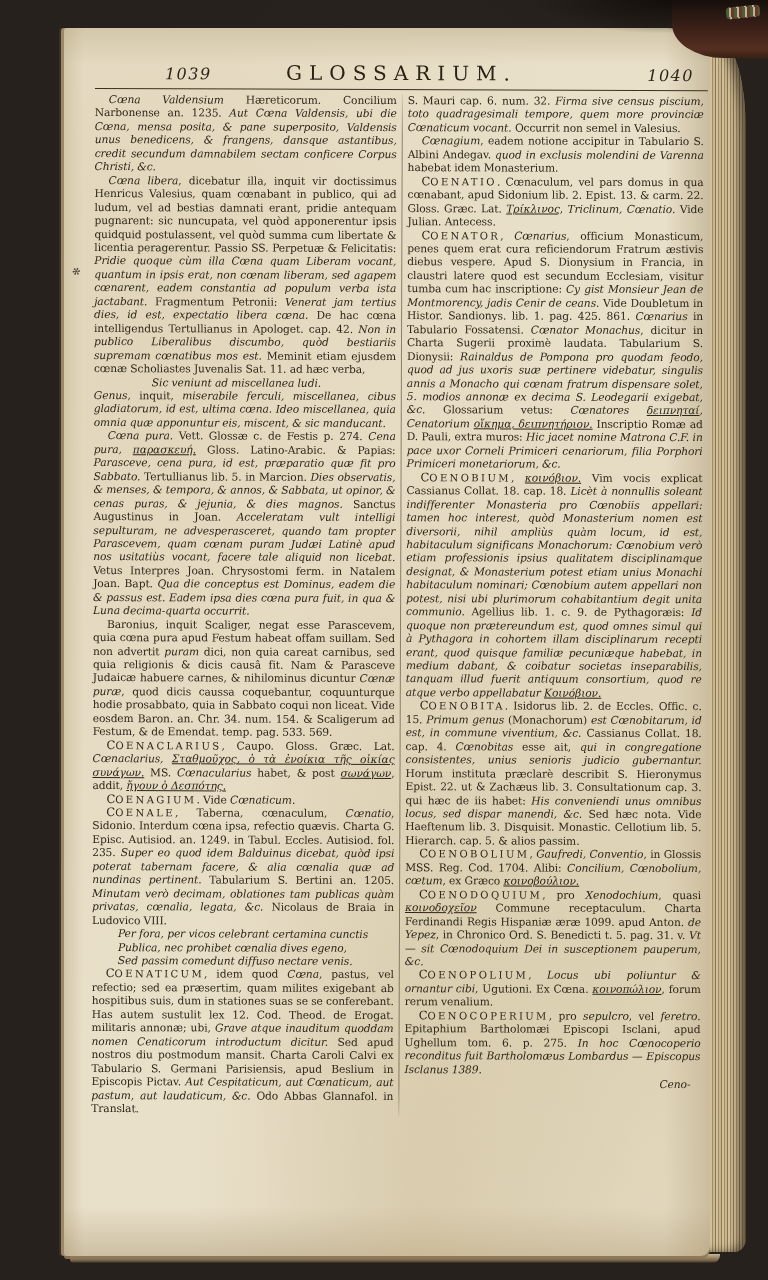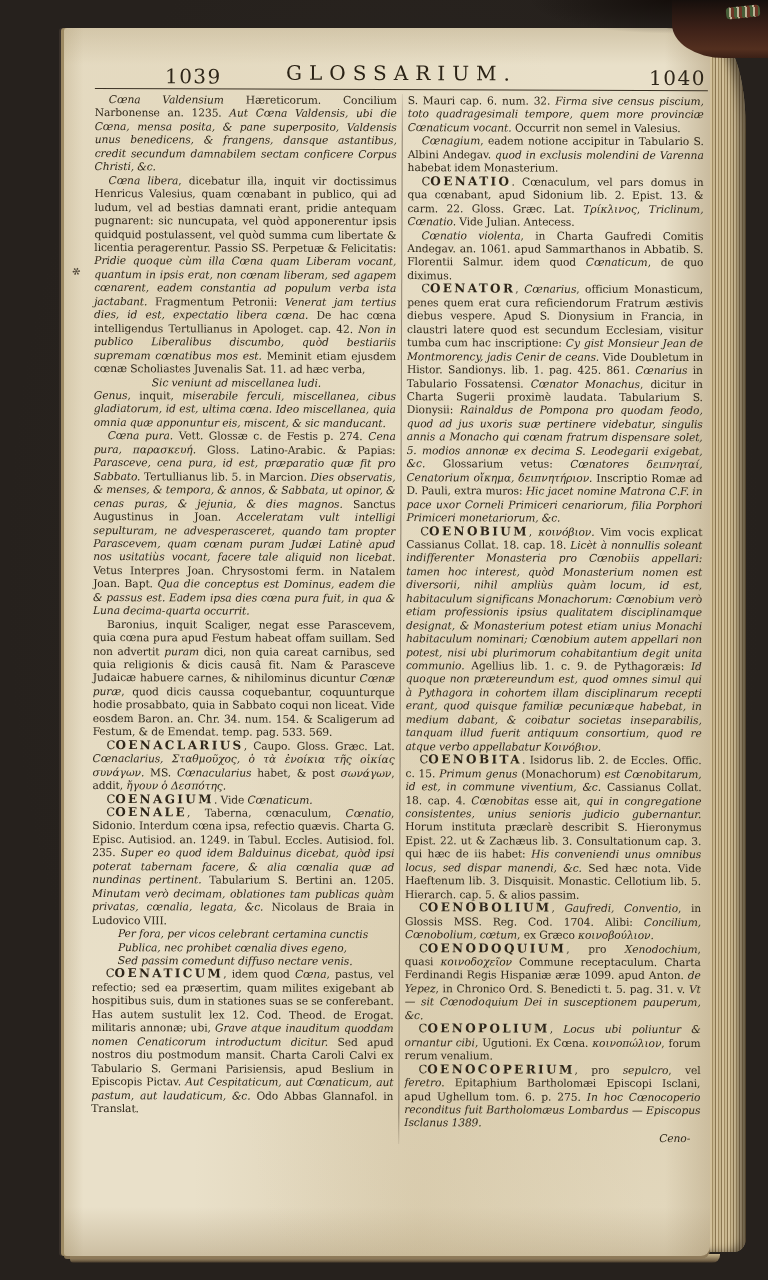--- a/index.html
+++ b/index.html
@@ -34,36 +34,36 @@
     border-bottom-left-radius:52px 34px;}
   .headband-stitch{position:absolute;right:8px;top:6px;width:34px;height:12px;opacity:.85;
     background:repeating-linear-gradient(90deg,#4c6b3f 0 3px,#d8cfae 3px 5px,#7a3c2a 5px 8px);
     border-radius:4px;transform:rotate(-6deg);}
   .corner-shadow{position:absolute;right:60px;top:0;width:180px;height:34px;
     background:radial-gradient(ellipse at 80% 0%, rgba(18,12,9,.9), transparent 70%);}
   
   .page-inner{position:absolute;left:31px;top:32px;width:613px;
     transform:rotate(0.2deg);transform-origin:0 0;color:#2e2619;}
   .running-head{position:relative;height:26px;}
-  .pagenum{font-size:20px;letter-spacing:1.5px;position:absolute;top:4px;}
+  .pagenum{font-size:16px;letter-spacing:1.5px;position:absolute;top:4px;font-style:italic;}
   .pagenum.pn-left{left:70px;}
-  .pagenum.pn-right{right:2px;text-align:right;}
+  .pagenum.pn-right{right:14px;text-align:right;}
   .head-title{position:absolute;left:0;right:0;text-align:center;top:0;
     font-size:20px;letter-spacing:7px;word-spacing:2px;color:#2b2316;}
   .head-rule{border-top:1.3px solid #3a3124;margin-top:2px;}
   .text-block{display:flex;margin-top:4px;}
   .col{font-size:10.7px;line-height:13.45px;text-align:justify;letter-spacing:-0.1px;}
   .col-left{width:302px;}
   .col-right{width:296px;}
   .col-rule{width:1px;background:linear-gradient(180deg,rgba(62,50,36,.1),rgba(62,50,36,.55) 4%,rgba(62,50,36,.55) 97%,rgba(62,50,36,.1));margin:0 5px;}
   .col p{margin:0;text-indent:14px;}
   .col p.noindent{text-indent:0;}
   .run-i{font-style:italic;}
-  .run-g{font-style:italic;}
-  .run-h{text-transform:uppercase;font-size:12px;letter-spacing:2.4px;font-weight:bold;}
+  .run-g{font-style:italic;text-decoration:underline;}
+  .run-h{text-transform:uppercase;font-size:10px;letter-spacing:2.4px;}
   .run-H{font-size:11.6px;}
   .verse{font-style:italic;}
   .verse-line{white-space:nowrap;overflow:hidden;}
   .catchword{text-align:right;font-style:italic;padding-right:10px;margin-top:1px;}
   .ink-mark{position:absolute;left:8px;top:238px;font-size:10px;color:#3a3126;
     transform:rotate(24deg);opacity:.85;}
 </style>
 </head>
 <body>
 
@@ -98,21 +98,20 @@
               <div class="verse-line" style="padding-left: 26px;">Publica, nec prohibet cœnalia dives egeno,</div>
               <div class="verse-line" style="padding-left: 26px;">Sed passim comedunt diffuso nectare venis.</div>
             </div>
             <p><span class="run-H">C</span><span class="run-h">oenaticum</span><span class="run-r">, idem quod </span><span class="run-i">Cœna</span><span class="run-r">, pastus, vel refectio; sed ea præsertim, quam milites exigebant ab hospitibus suis, dum in stationes suas se se conferebant. Has autem sustulit lex 12. Cod. Theod. de Erogat. militaris annonæ; ubi, </span><span class="run-i">Grave atque inauditum quoddam nomen Cenaticorum introductum dicitur.</span><span class="run-r">  Sed apud nostros diu postmodum mansit.  Charta Caroli Calvi ex Tabulario S. Germani Parisiensis, apud Beslium in Episcopis Pictav. </span><span class="run-i">Aut Cespitaticum, aut Cœnaticum, aut pastum, aut laudaticum, &amp;c.</span><span class="run-r">  Odo Abbas Glannafol. in Translat.</span></p>
           </div>
         <div class="col-rule"></div>
         <div class="col col-right" id="col-right">
           <p class="noindent"><span class="run-r">S. Mauri cap. 6. num. 32.   </span><span class="run-i">Firma sive census piscium, toto quadragesimali tempore, quem more provinciæ Cœnaticum vocant.</span><span class="run-r">  Occurrit non semel in Valesius.</span></p>
             <p><span class="run-i">Cœnagium</span><span class="run-r">, eadem notione accipitur in Tabulario S. Albini Andegav. </span><span class="run-i">quod in exclusis molendini de Varenna</span><span class="run-r"> habebat idem Monasterium.</span></p>
             <p><span class="run-H">C</span><span class="run-h">oenatio</span><span class="run-r">.  Cœnaculum, vel pars domus in qua cœnabant, apud Sidonium lib. 2. Epist. 13. &amp; carm. 22. Gloss. Græc. Lat. </span><span class="run-g">Τρίκλινος</span><span class="run-r">, </span><span class="run-i">Triclinum, Cœnatio.</span><span class="run-r">  Vide Julian. Antecess.</span></p>
-            <p><span class="run-i">Cœnatio violenta</span><span class="run-r">, in Charta Gaufredi Comitis Andegav. an. 1061. apud Sammarthanos in Abbatib. S. Florentii Salmur. idem quod </span><span class="run-i">Cœnaticum</span><span class="run-r">, de quo diximus.</span></p>
             <p><span class="run-H">C</span><span class="run-h">oenator</span><span class="run-r">, </span><span class="run-i">Cœnarius</span><span class="run-r">, officium Monasticum, penes quem erat cura reficiendorum Fratrum æstivis diebus vespere.  Apud S. Dionysium in Francia, in claustri latere quod est secundum Ecclesiam, visitur tumba cum hac inscriptione: </span><span class="run-i">Cy gist Monsieur Jean de Montmorency, jadis Cenir de ceans.</span><span class="run-r">  Vide Doubletum in Histor. Sandionys. lib. 1. pag. 425. 861. </span><span class="run-i">Cœnarius</span><span class="run-r"> in Tabulario Fossatensi. </span><span class="run-i">Cœnator Monachus</span><span class="run-r">, dicitur in Charta Sugerii proximè laudata.  Tabularium S. Dionysii: </span><span class="run-i">Rainaldus de Pompona pro quodam feodo, quod ad jus uxoris suæ pertinere videbatur, singulis annis a Monacho qui cœnam fratrum dispensare solet, 5. modios annonæ ex decima S. Leodegarii exigebat, &amp;c.</span><span class="run-r">   Glossarium vetus: </span><span class="run-i">Cœnatores </span><span class="run-g">δειπνηταί</span><span class="run-i">, Cenatorium </span><span class="run-g">οἴκημα, δειπνητήριον.</span><span class="run-r">  Inscriptio Romæ ad D. Pauli, extra muros: </span><span class="run-i">Hic jacet nomine Matrona C.F. in pace uxor Corneli Primiceri cenariorum, filia Porphori Primiceri monetariorum, &amp;c.</span></p>
             <p><span class="run-H">C</span><span class="run-h">oenobium</span><span class="run-r">, </span><span class="run-g">κοινόβιον.</span><span class="run-r">  Vim vocis explicat Cassianus Collat. 18. cap. 18.  </span><span class="run-i">Licèt à nonnullis soleant indifferenter Monasteria pro Cœnobiis appellari: tamen hoc interest, quòd Monasterium nomen est diversorii, nihil ampliùs quàm locum, id est, habitaculum significans Monachorum: Cœnobium verò etiam professionis ipsius qualitatem disciplinamque designat, &amp; Monasterium potest etiam unius Monachi habitaculum nominari; Cœnobium autem appellari non potest, nisi ubi plurimorum cohabitantium degit unita communio.</span><span class="run-r">  Agellius lib. 1. c. 9. de Pythagoræis: </span><span class="run-i">Id quoque non prætereundum est, quod omnes simul qui à Pythagora in cohortem illam disciplinarum recepti erant, quod quisque familiæ pecuniæque habebat, in medium dabant, &amp; coibatur societas inseparabilis, tanquam illud fuerit antiquum consortium, quod re atque verbo appellabatur </span><span class="run-g">Κοινόβιον.</span></p>
             <p><span class="run-H">C</span><span class="run-h">oenobita</span><span class="run-r">.  Isidorus lib. 2. de Eccles. Offic. c. 15.  </span><span class="run-i">Primum genus</span><span class="run-r"> (Monachorum) </span><span class="run-i">est Cœnobitarum, id est, in commune viventium, &amp;c.</span><span class="run-r">  Cassianus Collat. 18. cap. 4. </span><span class="run-i">Cœnobitas</span><span class="run-r"> esse ait, </span><span class="run-i">qui in congregatione consistentes, unius senioris judicio gubernantur.</span><span class="run-r">  Horum instituta præclarè describit S. Hieronymus Epist. 22. ut &amp; Zachæus lib. 3. Consultationum cap. 3. qui hæc de iis habet: </span><span class="run-i">His conveniendi unus omnibus locus, sed dispar manendi, &amp;c.</span><span class="run-r">  Sed hæc nota.  Vide Haeftenum lib. 3. Disquisit. Monastic. Cellotium lib. 5. Hierarch. cap. 5. &amp; alios passim.</span></p>
             <p><span class="run-H">C</span><span class="run-h">oenobolium</span><span class="run-r">, </span><span class="run-i">Gaufredi, Conventio</span><span class="run-r">, in Glossis MSS. Reg. Cod. 1704.   Alibi: </span><span class="run-i">Concilium, Cœnobolium, cœtum</span><span class="run-r">, ex Græco </span><span class="run-g">κοινοβούλιον.</span></p>
             <p><span class="run-H">C</span><span class="run-h">oenodoquium</span><span class="run-r">, pro </span><span class="run-i">Xenodochium</span><span class="run-r">, quasi </span><span class="run-g">κοινοδοχεῖον</span><span class="run-r"> Commune receptaculum.   Charta Ferdinandi Regis Hispaniæ æræ 1099. apud Anton. </span><span class="run-i">de Yepez</span><span class="run-r">, in Chronico Ord. S. Benedicti t. 5. pag. 31. v. </span><span class="run-i">Vt — sit Cœnodoquium Dei in susceptionem pauperum, &amp;c.</span></p>
             <p><span class="run-H">C</span><span class="run-h">oenopolium</span><span class="run-r">, </span><span class="run-i">Locus ubi poliuntur &amp; ornantur cibi</span><span class="run-r">, Ugutioni.  Ex Cœna. </span><span class="run-g">κοινοπώλιον</span><span class="run-r">, forum rerum venalium.</span></p>
             <p><span class="run-H">C</span><span class="run-h">oenocoperium</span><span class="run-r">, pro </span><span class="run-i">sepulcro</span><span class="run-r">, vel </span><span class="run-i">feretro</span><span class="run-r">.  Epitaphium Bartholomæi Episcopi Isclani, apud Ughellum tom. 6. p. 275. </span><span class="run-i">In hoc Cœnocoperio reconditus fuit Bartholomæus Lombardus — Episcopus Isclanus 1389.</span></p>
             <div class="catchword">Ceno-</div>
         </div>
       </div>

